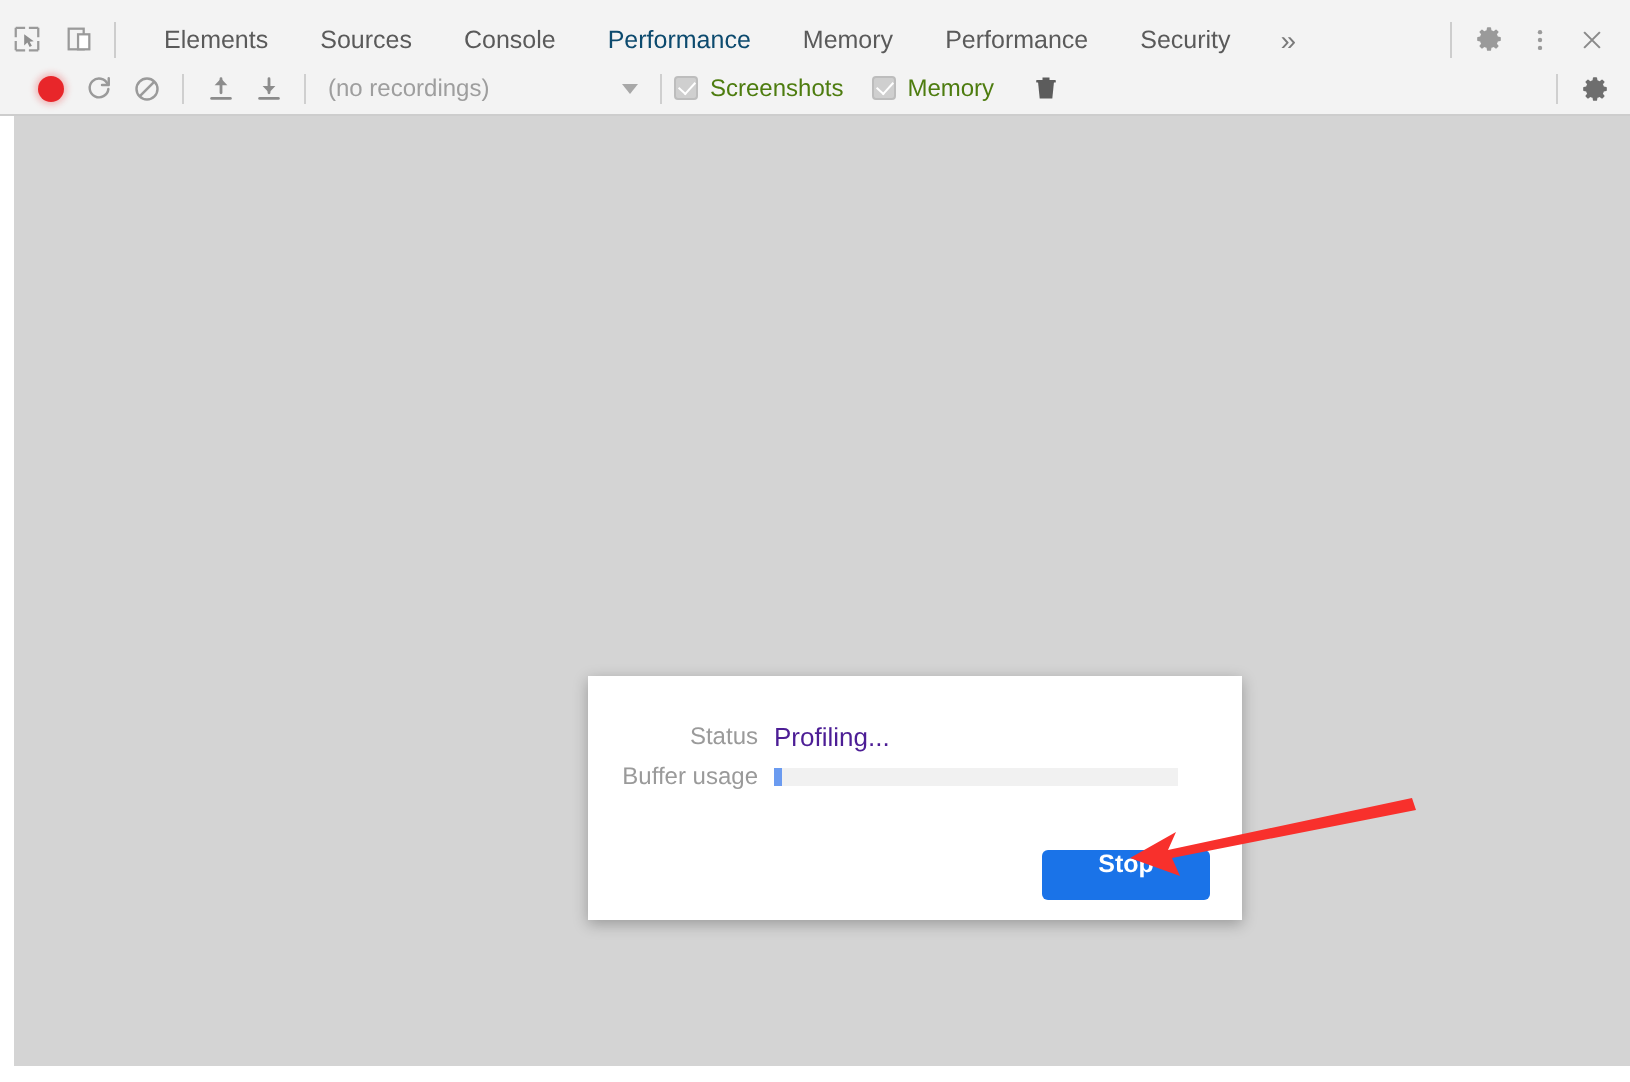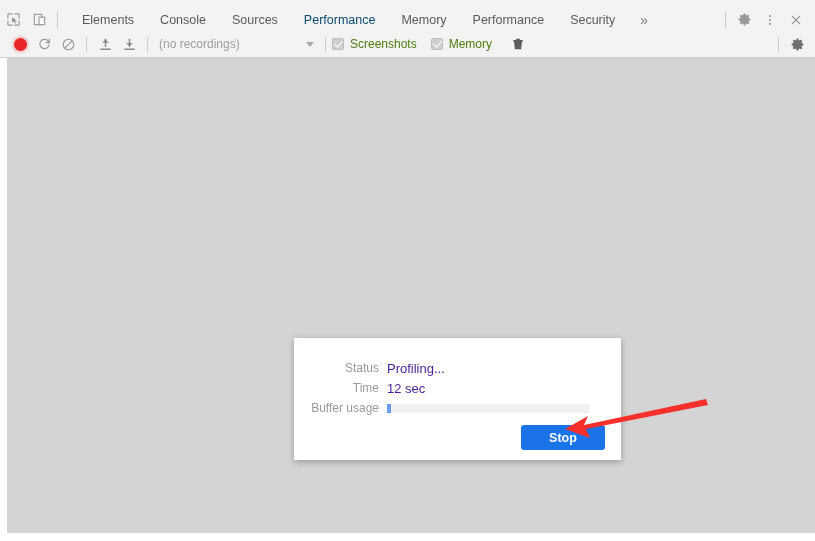--- a/index.html
+++ b/index.html
@@ -68,21 +68,21 @@
     letter-spacing: -1px;
   }
 
   
   .controlbar {
     position: absolute; left: 0; top: 31px;
     width: 815px; height: 27px;
     background: #f3f3f3;
     border-bottom: 1px solid #cdcdcd;
     display: flex; align-items: center;
-    padding-left: 8px;
+    padding-left: 13px;
   }
   .rec-dot {
     width: 13px; height: 13px; border-radius: 50%;
     background: #e8262a;
     box-shadow: 0 0 3px 1.5px rgba(232,38,42,0.28);
     flex: 0 0 auto;
   }
   .cb-btn {
     width: 24px; height: 22px;
     display: flex; align-items: center; justify-content: center;
@@ -190,21 +190,21 @@
     left: 227px; top: 87px;
     width: 84px; height: 25px;
     background: #1a73e8;
     color: #ffffff;
     border: none;
     border-radius: 3px;
     font-family: "Liberation Sans", sans-serif;
     font-size: 12.5px;
     font-weight: bold;
     cursor: pointer;
-    display: flex; align-items: center; justify-content: center;
+    display: flex; justify-content: center;
   }
 
   
   .arrow-anno {
     position: absolute;
     left: 558px; top: 396px;
     width: 150px; height: 44px;
     pointer-events: none;
   }
 </style>
@@ -229,24 +229,24 @@
       </svg>
     </div>
 
     <div class="vsep"></div>
 
     <div class="tabs">
       <div class="tab">
         <span>Elements</span>
       </div>
       <div class="tab">
+        <span>Sources</span>
+      </div>
+      <div class="tab">
         <span>Console</span>
-      </div>
-      <div class="tab">
-        <span>Sources</span>
       </div>
       <div class="tab active">
         <span>Performance</span>
       </div>
       <div class="tab">
         <span>Memory</span>
       </div>
       <div class="tab">
         <span>Performance</span>
       </div>
@@ -362,24 +362,20 @@
   <div class="mainpanel"></div>
 
   <div class="dialog">
     <div class="dlg-rows">
 
       <div class="dlg-row">
         <span class="dlg-label">Status</span>
         <span class="dlg-value">Profiling...</span>
       </div>
 
-      <div class="dlg-row">
-        <span class="dlg-label">Time</span>
-        <span class="dlg-value">12 sec</span>
-      </div>
 
       <div class="dlg-row">
         <span class="dlg-label">Buffer usage</span>
         <span class="progress-track">
           <span class="progress-fill" id="buffer-fill" style="width: 2%;"></span>
         </span>
       </div>
     </div>
 
     <button class="stop-btn">

